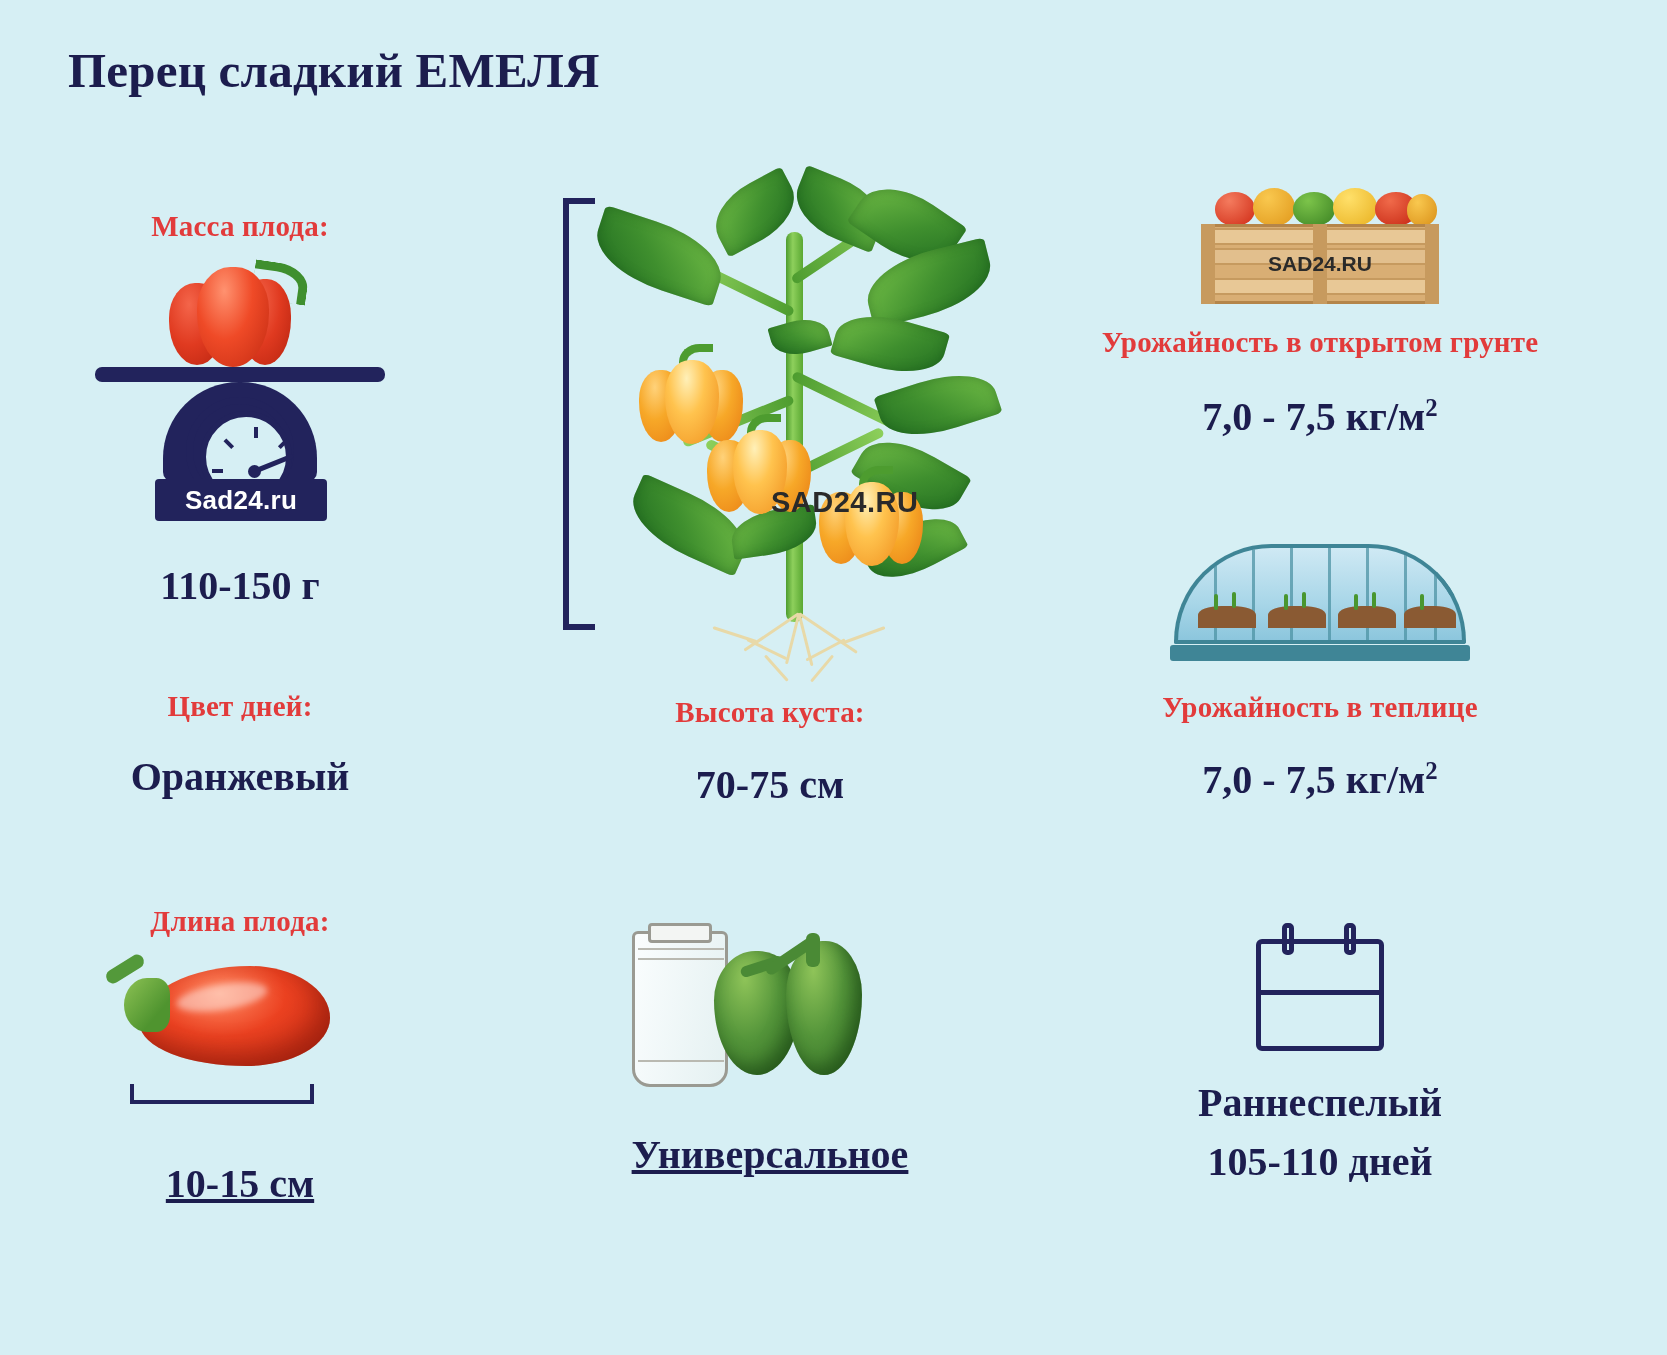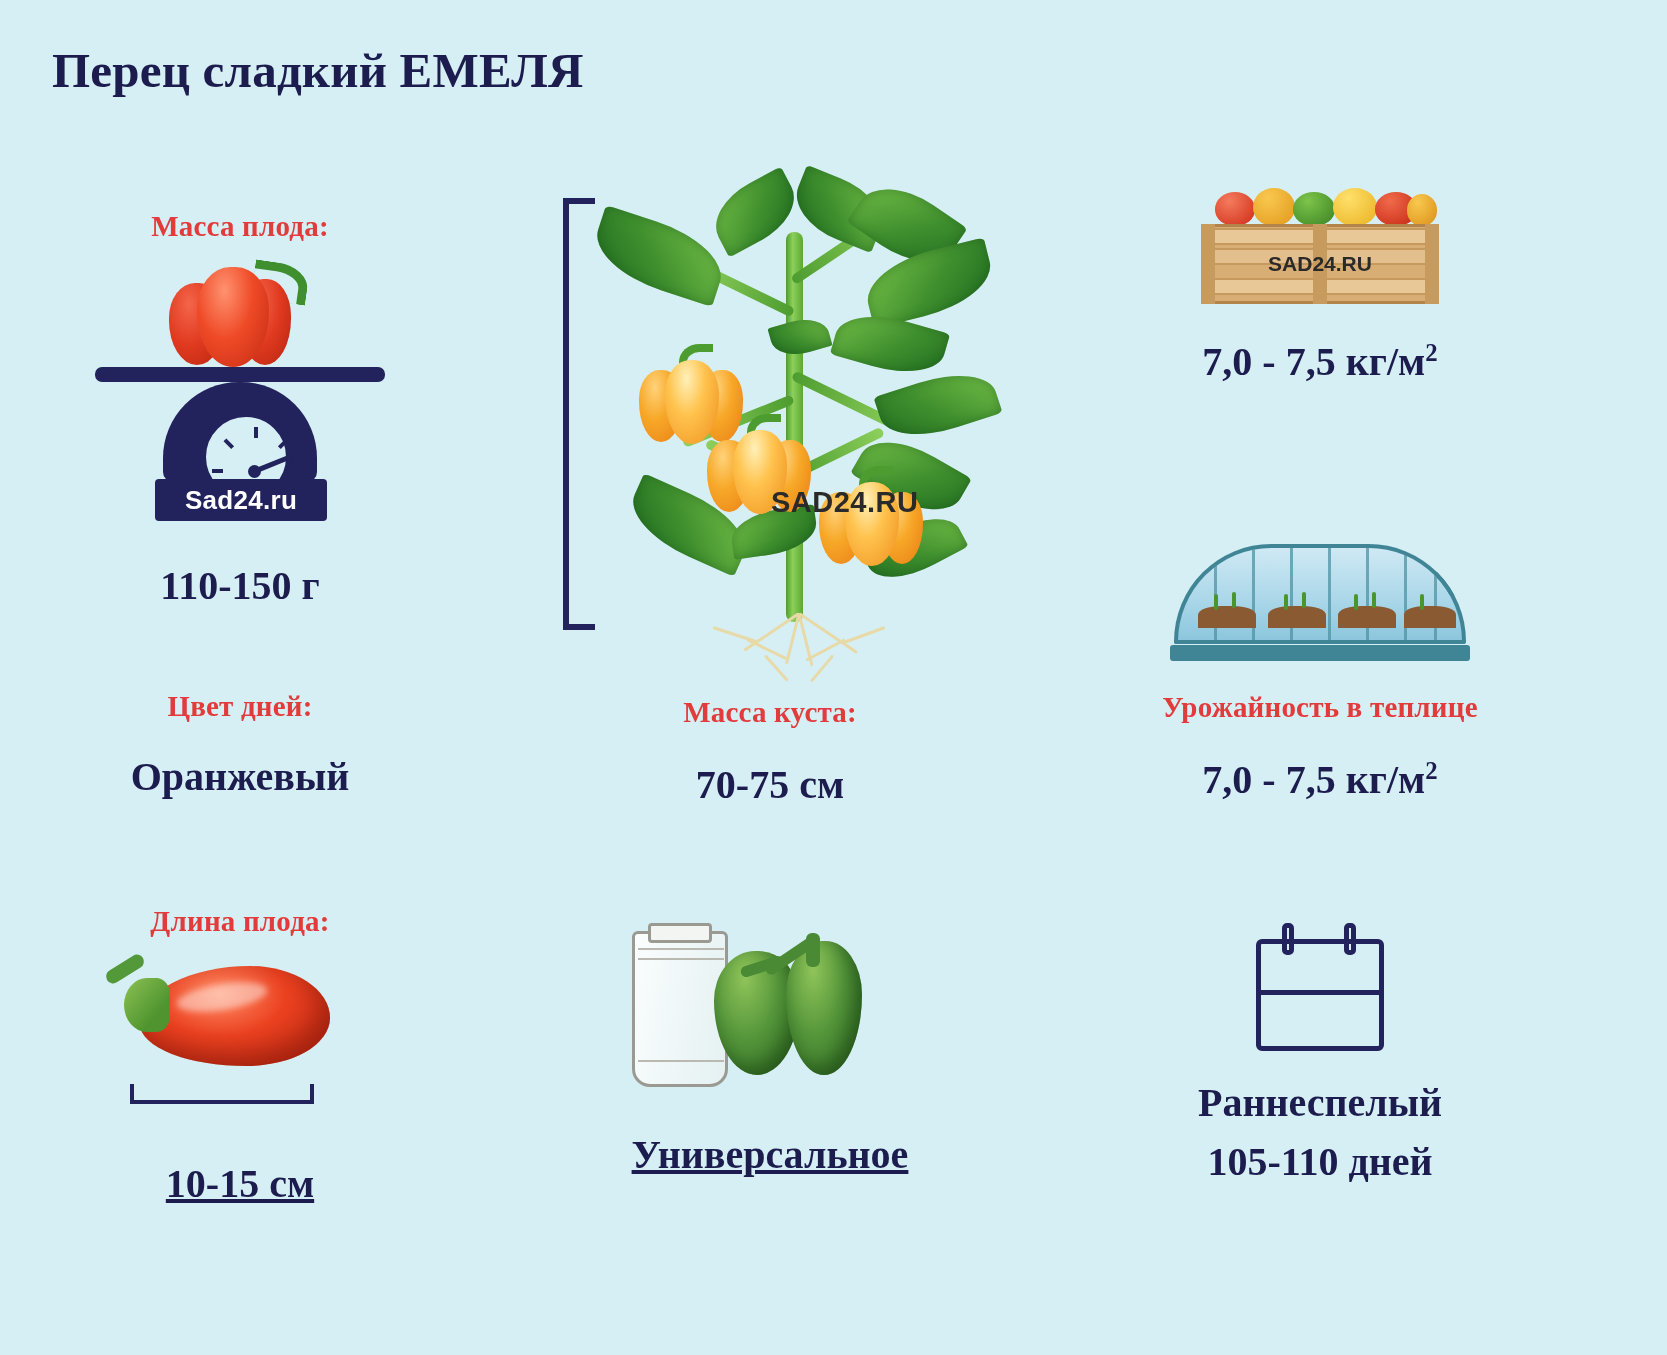--- a/index.html
+++ b/index.html
@@ -11,21 +11,21 @@
     height: 1355px;
     background: #d6eff4;
     font-family: "Liberation Serif", serif;
     overflow: hidden;
     position: relative;
   }
 
   
   .header {
     position: absolute;
-    top: 0; left: 0;
+    top: 0; left: 16px;
     width: 1644px;
     height: 150px;
   }
   .page-title {
     position: absolute;
     left: 52px;
     top: 42px;
     font-size: 49px;
     font-weight: bold;
     color: #1c1d4e;
@@ -586,21 +586,21 @@
       <div class="root" style="left:104px; top:2;  width:52px; transform:rotate(104deg);"></div>
       <div class="root" style="left:52px;  top:26px; width:44px; transform:rotate(26deg);"></div>
       <div class="root" style="left:150px; top:26px; width:44px; transform:rotate(152deg);"></div>
       <div class="root" style="left:18px;  top:14px; width:46px; transform:rotate(18deg);"></div>
       <div class="root" style="left:190px; top:14px; width:46px; transform:rotate(160deg);"></div>
       <div class="root" style="left:70px;  top:42px; width:34px; transform:rotate(48deg);"></div>
       <div class="root" style="left:138px; top:42px; width:34px; transform:rotate(130deg);"></div>
     </div>
   </div>
 
-  <div class="label">Масса куста:</div>
+  <div class="label">Высота куста:</div>
   <div class="value">70-75 см</div>
 </div>
 
 <div class="cell cell-open">
   <div class="crate">
     <div class="crate-veg" style="left:14px;  top:6px;  width:40px; height:34px; background:radial-gradient(ellipse at 36% 26%,#f47b5e,#cf2a14);"></div>
     <div class="crate-veg" style="left:52px;  top:2px;  width:42px; height:38px; background:radial-gradient(ellipse at 36% 26%,#f9c84f,#e0971a);"></div>
     <div class="crate-veg" style="left:92px;  top:6px;  width:42px; height:34px; background:radial-gradient(ellipse at 36% 26%,#7cc44a,#3a8122);"></div>
     <div class="crate-veg" style="left:132px; top:2px;  width:44px; height:38px; background:radial-gradient(ellipse at 36% 26%,#ffe06a,#e8b01f);"></div>
     <div class="crate-veg" style="left:174px; top:6px;  width:42px; height:34px; background:radial-gradient(ellipse at 36% 26%,#f06a4a,#c42410);"></div>
@@ -609,20 +609,21 @@
     <div class="crate-body"></div>
     <div class="crate-slat" style="top:42px;"></div>
     <div class="crate-slat" style="top:62px; background:#e2bf8d;"></div>
     <div class="crate-slat" style="top:92px;"></div>
     <div class="crate-post" style="left:0px;"></div>
     <div class="crate-post" style="left:112px;"></div>
     <div class="crate-post" style="left:224px;"></div>
     <div class="crate-label">SAD24.RU</div>
   </div>
 
+  <div class="label">Урожайность в открытом грунте</div>
   <div class="value">
     <span>7,0 - 7,5 кг/м</span><sup>2</sup>
   </div>
 </div>
 
 <div class="cell cell-color">
   <div class="label">Цвет дней:</div>
   <div class="value">Оранжевый</div>
 </div>
 

